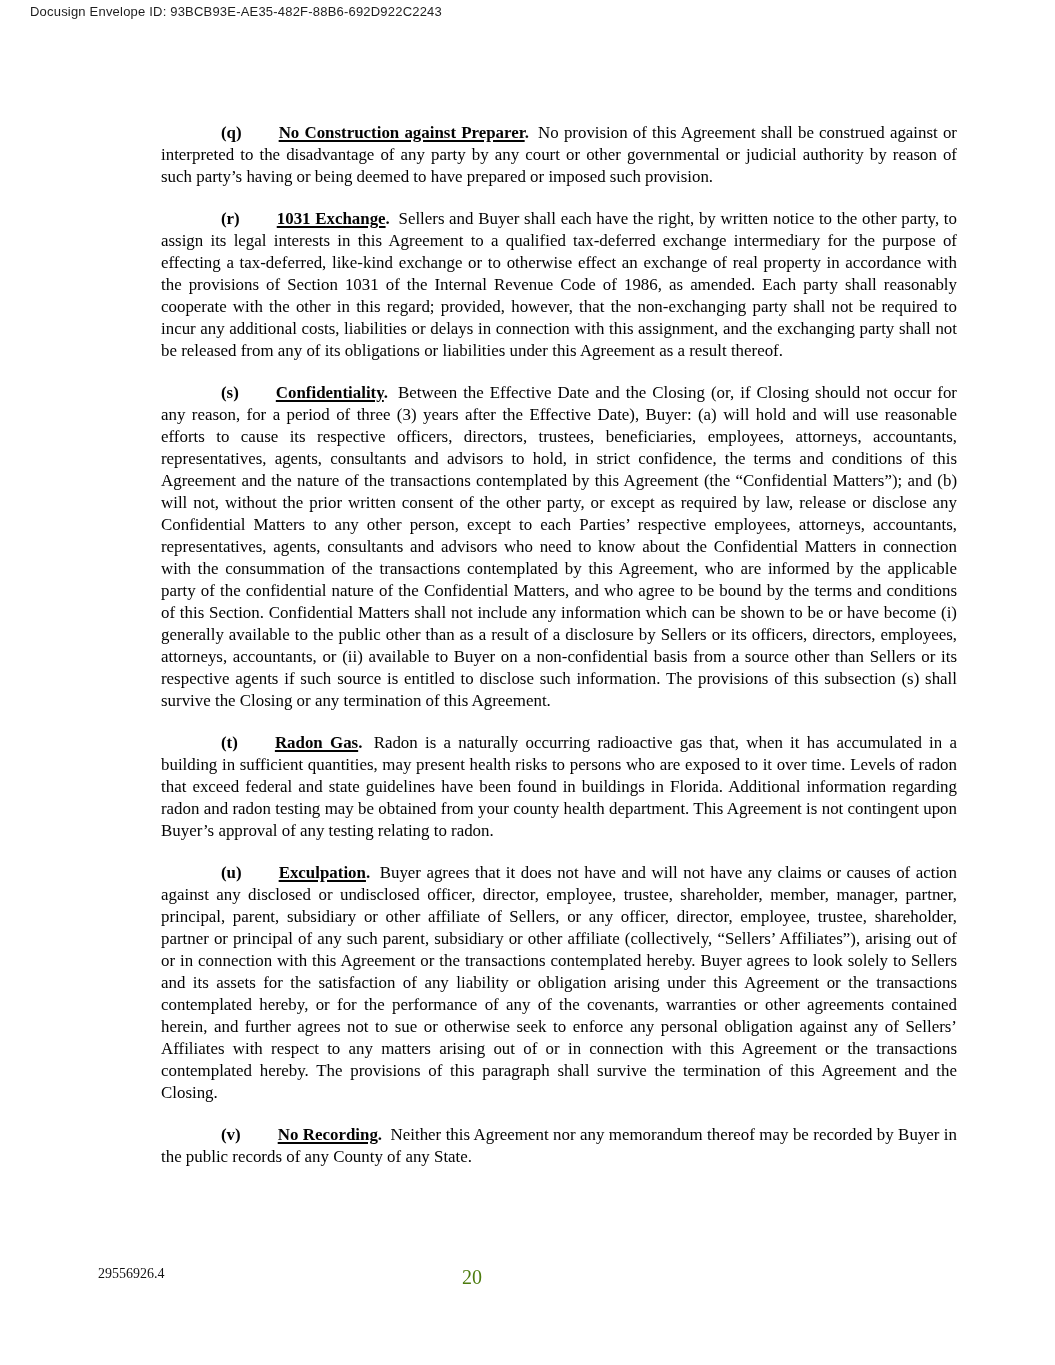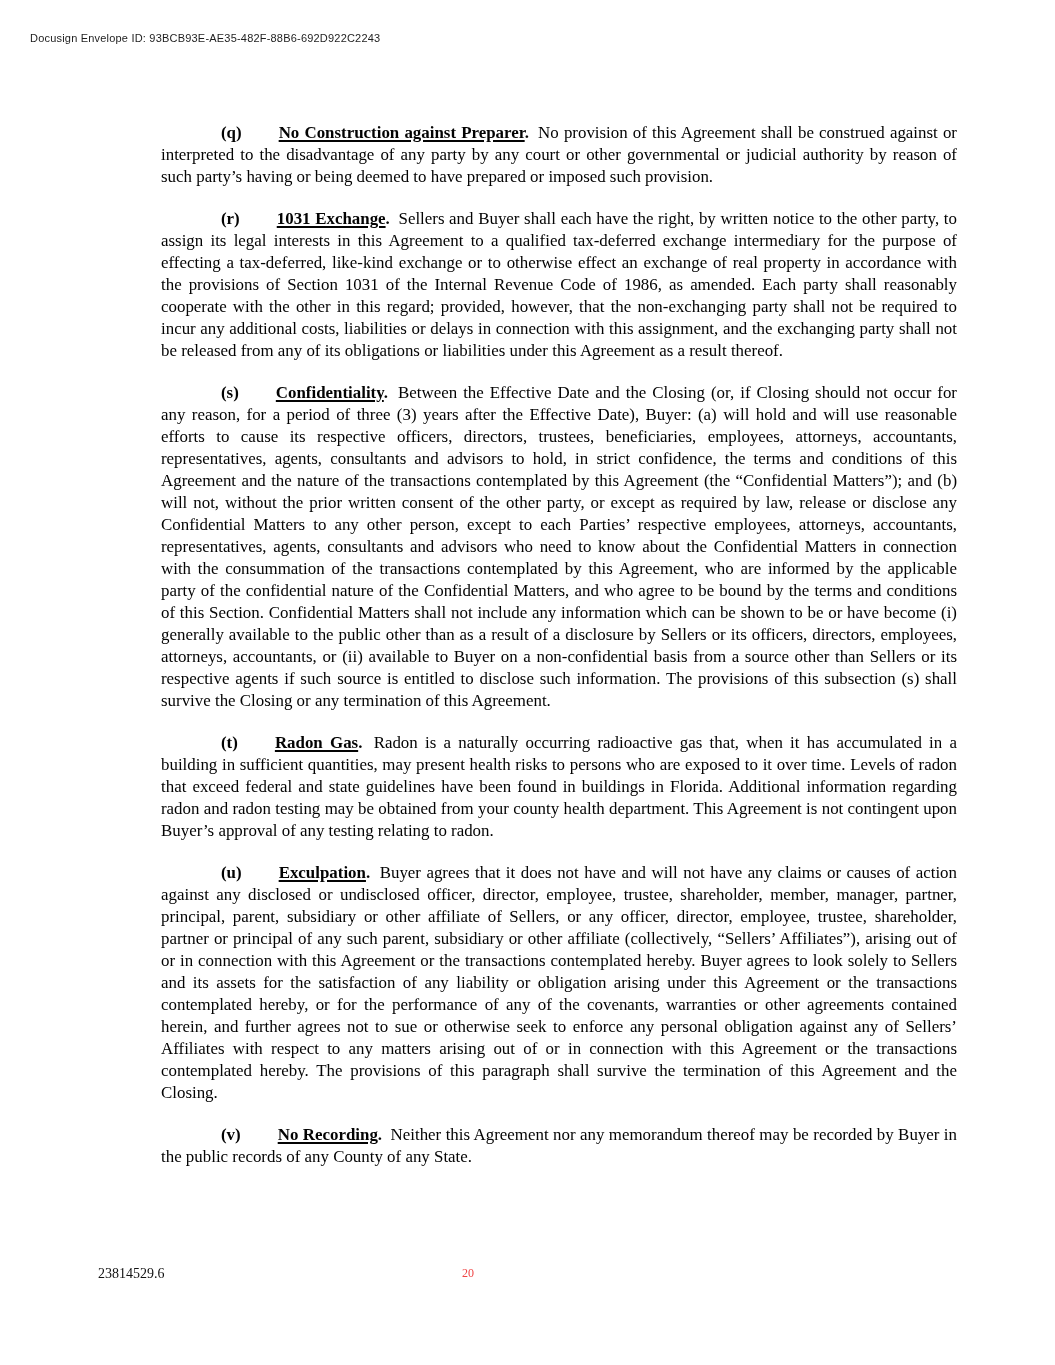--- a/index.html
+++ b/index.html
@@ -12,23 +12,23 @@
     width: 1055px;
     height: 1365px;
     background: #ffffff;
     overflow: hidden;
     font-family: "Liberation Serif", serif;
     color: #030303;
   }
   .doc-header {
     position: absolute;
     left: 30px;
-    top: 32px;
+    top: 4px;
     font-family: "Liberation Sans", sans-serif;
-    font-size: 11px;
+    font-size: 13px;
     color: #1d1d1d;
     letter-spacing: 0.2px;
     white-space: nowrap;
   }
   .content {
     position: absolute;
     left: 161px;
     top: 122px;
     width: 796px;
     font-size: 16.9px;
@@ -54,34 +54,34 @@
     position: absolute;
     left: 98px;
     top: 1266px;
     font-size: 14px;
     color: #111111;
   }
   .footer-page {
     position: absolute;
     left: 462px;
     top: 1266px;
-    font-size: 12px;
-    color: #ef4444;
+    font-size: 20px;
+    color: #4d7c0f;
   }
 </style>
 </head>
 <body>
 
 <div class="page">
   <div class="doc-header">Docusign Envelope ID: 93BCB93E-AE35-482F-88B6-692D922C2243</div>
 
   <div class="content">
       <p class="para"><span class="plabel">(q)</span><span class="tab"></span><span class="pheading">No Construction against Preparer</span><span class="pdot">.</span> <span>No provision of this Agreement shall be construed against or interpreted to the disadvantage of any party by any court or other governmental or judicial authority by reason of such party’s having or being deemed to have prepared or imposed such provision.</span></p>
       <p class="para"><span class="plabel">(r)</span><span class="tab"></span><span class="pheading">1031 Exchange</span><span class="pdot">.</span> <span>Sellers and Buyer shall each have the right, by written notice to the other party, to assign its legal interests in this Agreement to a qualified tax-deferred exchange intermediary for the purpose of effecting a tax-deferred, like-kind exchange or to otherwise effect an exchange of real property in accordance with the provisions of Section 1031 of the Internal Revenue Code of 1986, as amended.  Each party shall reasonably cooperate with the other in this regard; provided, however, that the non-exchanging party shall not be required to incur any additional costs, liabilities or delays in connection with this assignment, and the exchanging party shall not be released from any of its obligations or liabilities under this Agreement as a result thereof.</span></p>
       <p class="para"><span class="plabel">(s)</span><span class="tab"></span><span class="pheading">Confidentiality</span><span class="pdot">.</span> <span>Between the Effective Date and the Closing (or, if Closing should not occur for any reason, for a period of three (3) years after the Effective Date), Buyer: (a) will hold and will use reasonable efforts to cause its respective officers, directors, trustees, beneficiaries, employees, attorneys, accountants, representatives, agents, consultants and advisors to hold, in strict confidence, the terms and conditions of this Agreement and the nature of the transactions contemplated by this Agreement (the “</span><span class="bold">Confidential Matters</span><span>”); and (b) will not, without the prior written consent of the other party, or except as required by law, release or disclose any Confidential Matters to any other person, except to each Parties’ respective employees, attorneys, accountants, representatives, agents, consultants and advisors who need to know about the Confidential Matters in connection with the consummation of the transactions contemplated by this Agreement, who are informed by the applicable party of the confidential nature of the Confidential Matters, and who agree to be bound by the terms and conditions of this Section.  Confidential Matters shall not include any information which can be shown to be or have become (i) generally available to the public other than as a result of a disclosure by Sellers or its officers, directors, employees, attorneys, accountants, or (ii) available to Buyer on a non-confidential basis from a source other than Sellers or its respective agents if such source is entitled to disclose such information.  The provisions of this subsection (s) shall survive the Closing or any termination of this Agreement.</span></p>
       <p class="para"><span class="plabel">(t)</span><span class="tab"></span><span class="pheading">Radon Gas</span><span class="pdot">.</span> <span>Radon is a naturally occurring radioactive gas that, when it has accumulated in a building in sufficient quantities, may present health risks to persons who are exposed to it over time.  Levels of radon that exceed federal and state guidelines have been found in buildings in Florida.  Additional information regarding radon and radon testing may be obtained from your county health department. This Agreement is not contingent upon Buyer’s approval of any testing relating to radon.</span></p>
       <p class="para"><span class="plabel">(u)</span><span class="tab"></span><span class="pheading">Exculpation</span><span class="pdot">.</span> <span>Buyer agrees that it does not have and will not have any claims or causes of action against any disclosed or undisclosed officer, director, employee, trustee, shareholder, member, manager, partner, principal, parent, subsidiary or other affiliate of Sellers, or any officer, director, employee, trustee, shareholder, partner or principal of any such parent, subsidiary or other affiliate (collectively, “</span><span class="bold">Sellers’ Affiliates</span><span>”), arising out of or in connection with this Agreement or the transactions contemplated hereby.  Buyer agrees to look solely to Sellers and its assets for the satisfaction of any liability or obligation arising under this Agreement or the transactions contemplated hereby, or for the performance of any of the covenants, warranties or other agreements contained herein, and further agrees not to sue or otherwise seek to enforce any personal obligation against any of Sellers’ Affiliates with respect to any matters arising out of or in connection with this Agreement or the transactions contemplated hereby.  The provisions of this paragraph shall survive the termination of this Agreement and the Closing.</span></p>
       <p class="para"><span class="plabel">(v)</span><span class="tab"></span><span class="pheading">No Recording</span><span class="pdot">.</span> <span>Neither this Agreement nor any memorandum thereof may be recorded by Buyer in the public records of any County of any State.</span></p>
     </div>
 
-  <div class="footer-docnum">23814529.6</div>
+  <div class="footer-docnum">29556926.4</div>
   <div class="footer-page">20</div>
 </div>
 
 </body></html>

